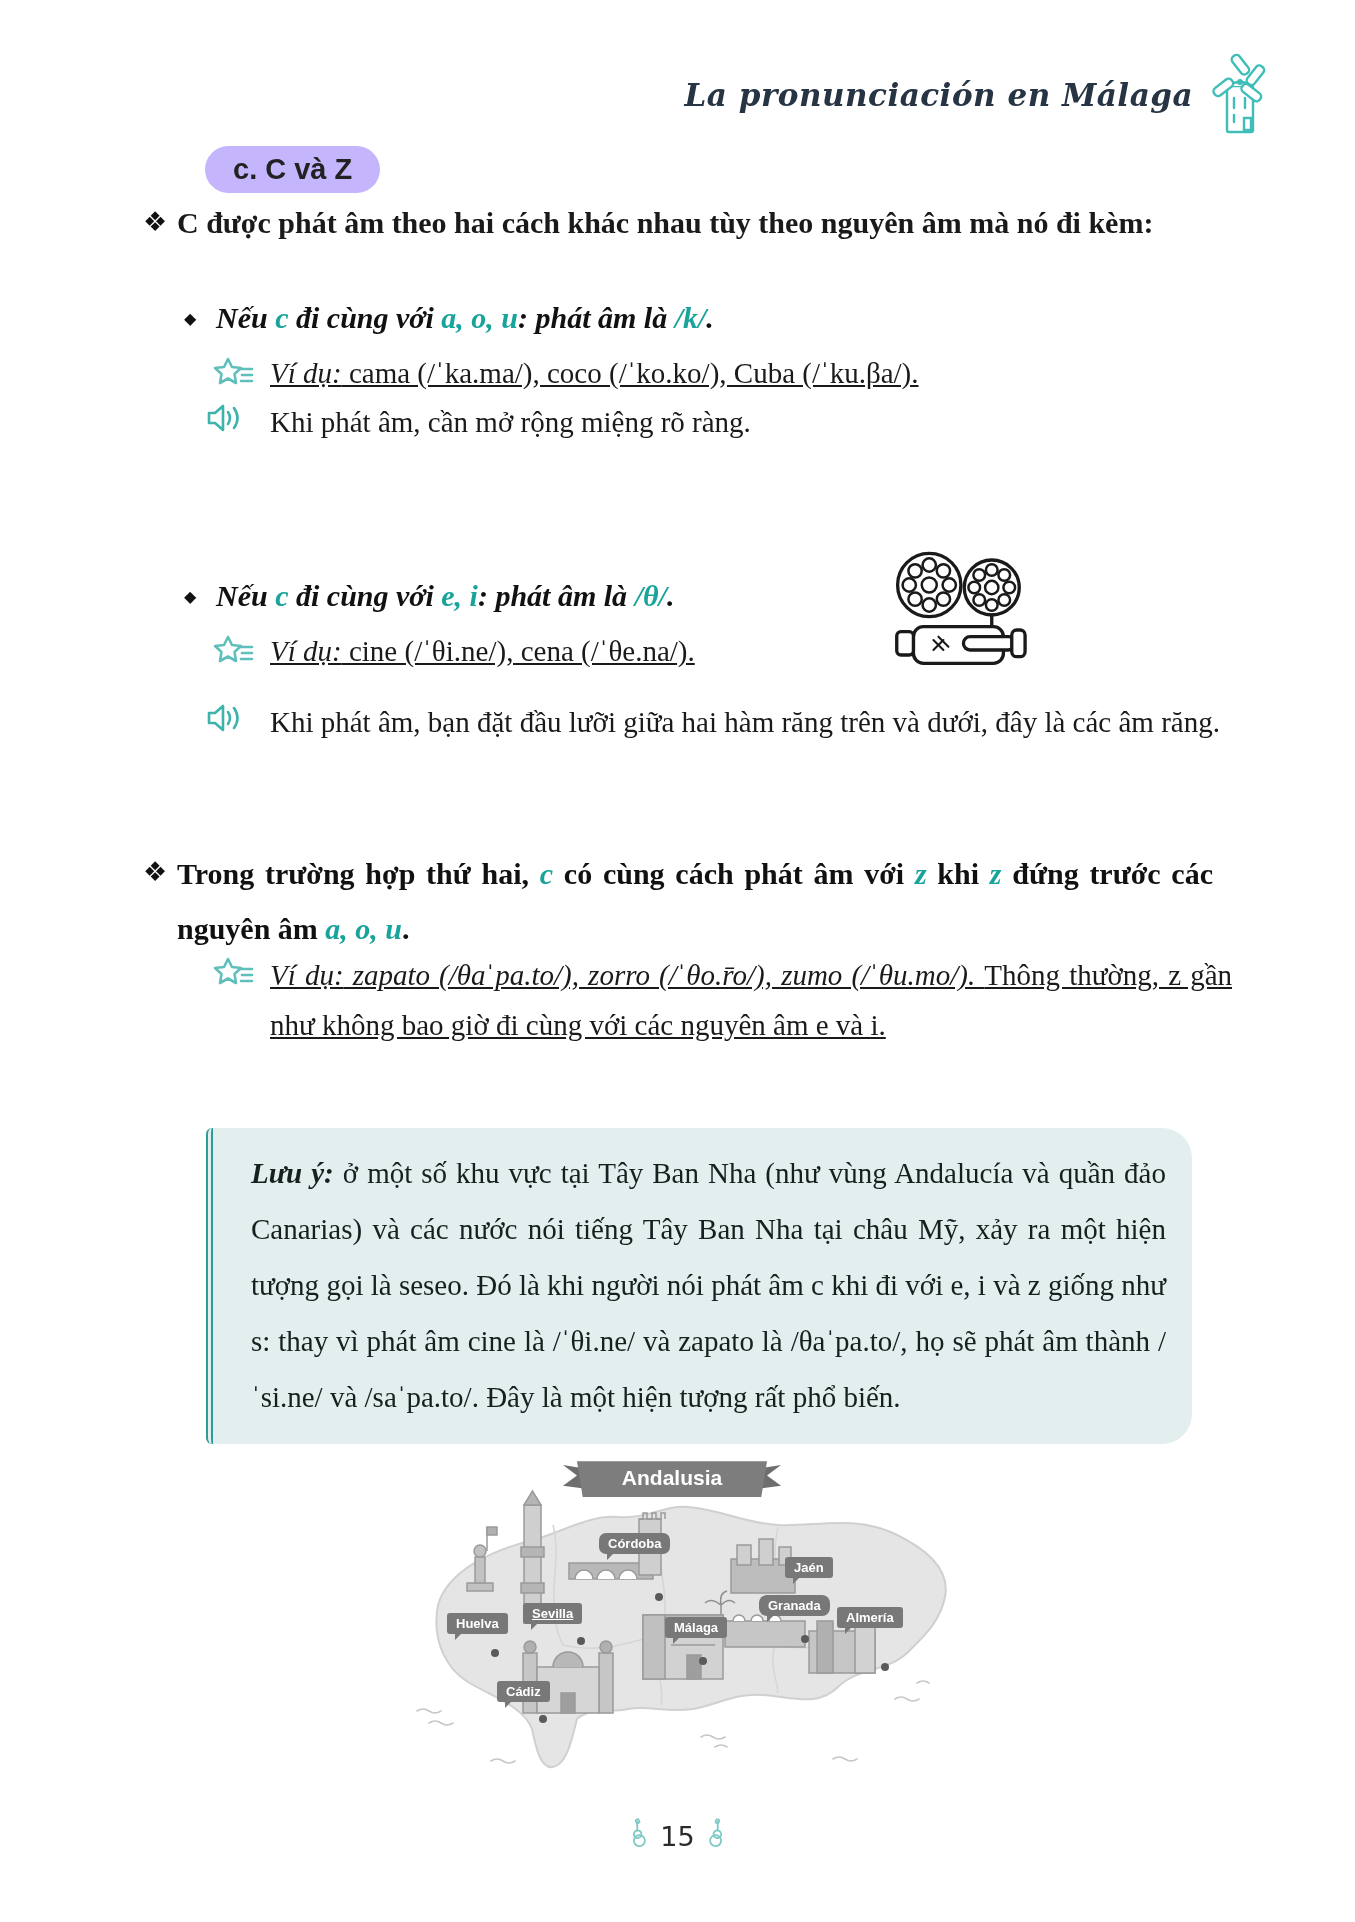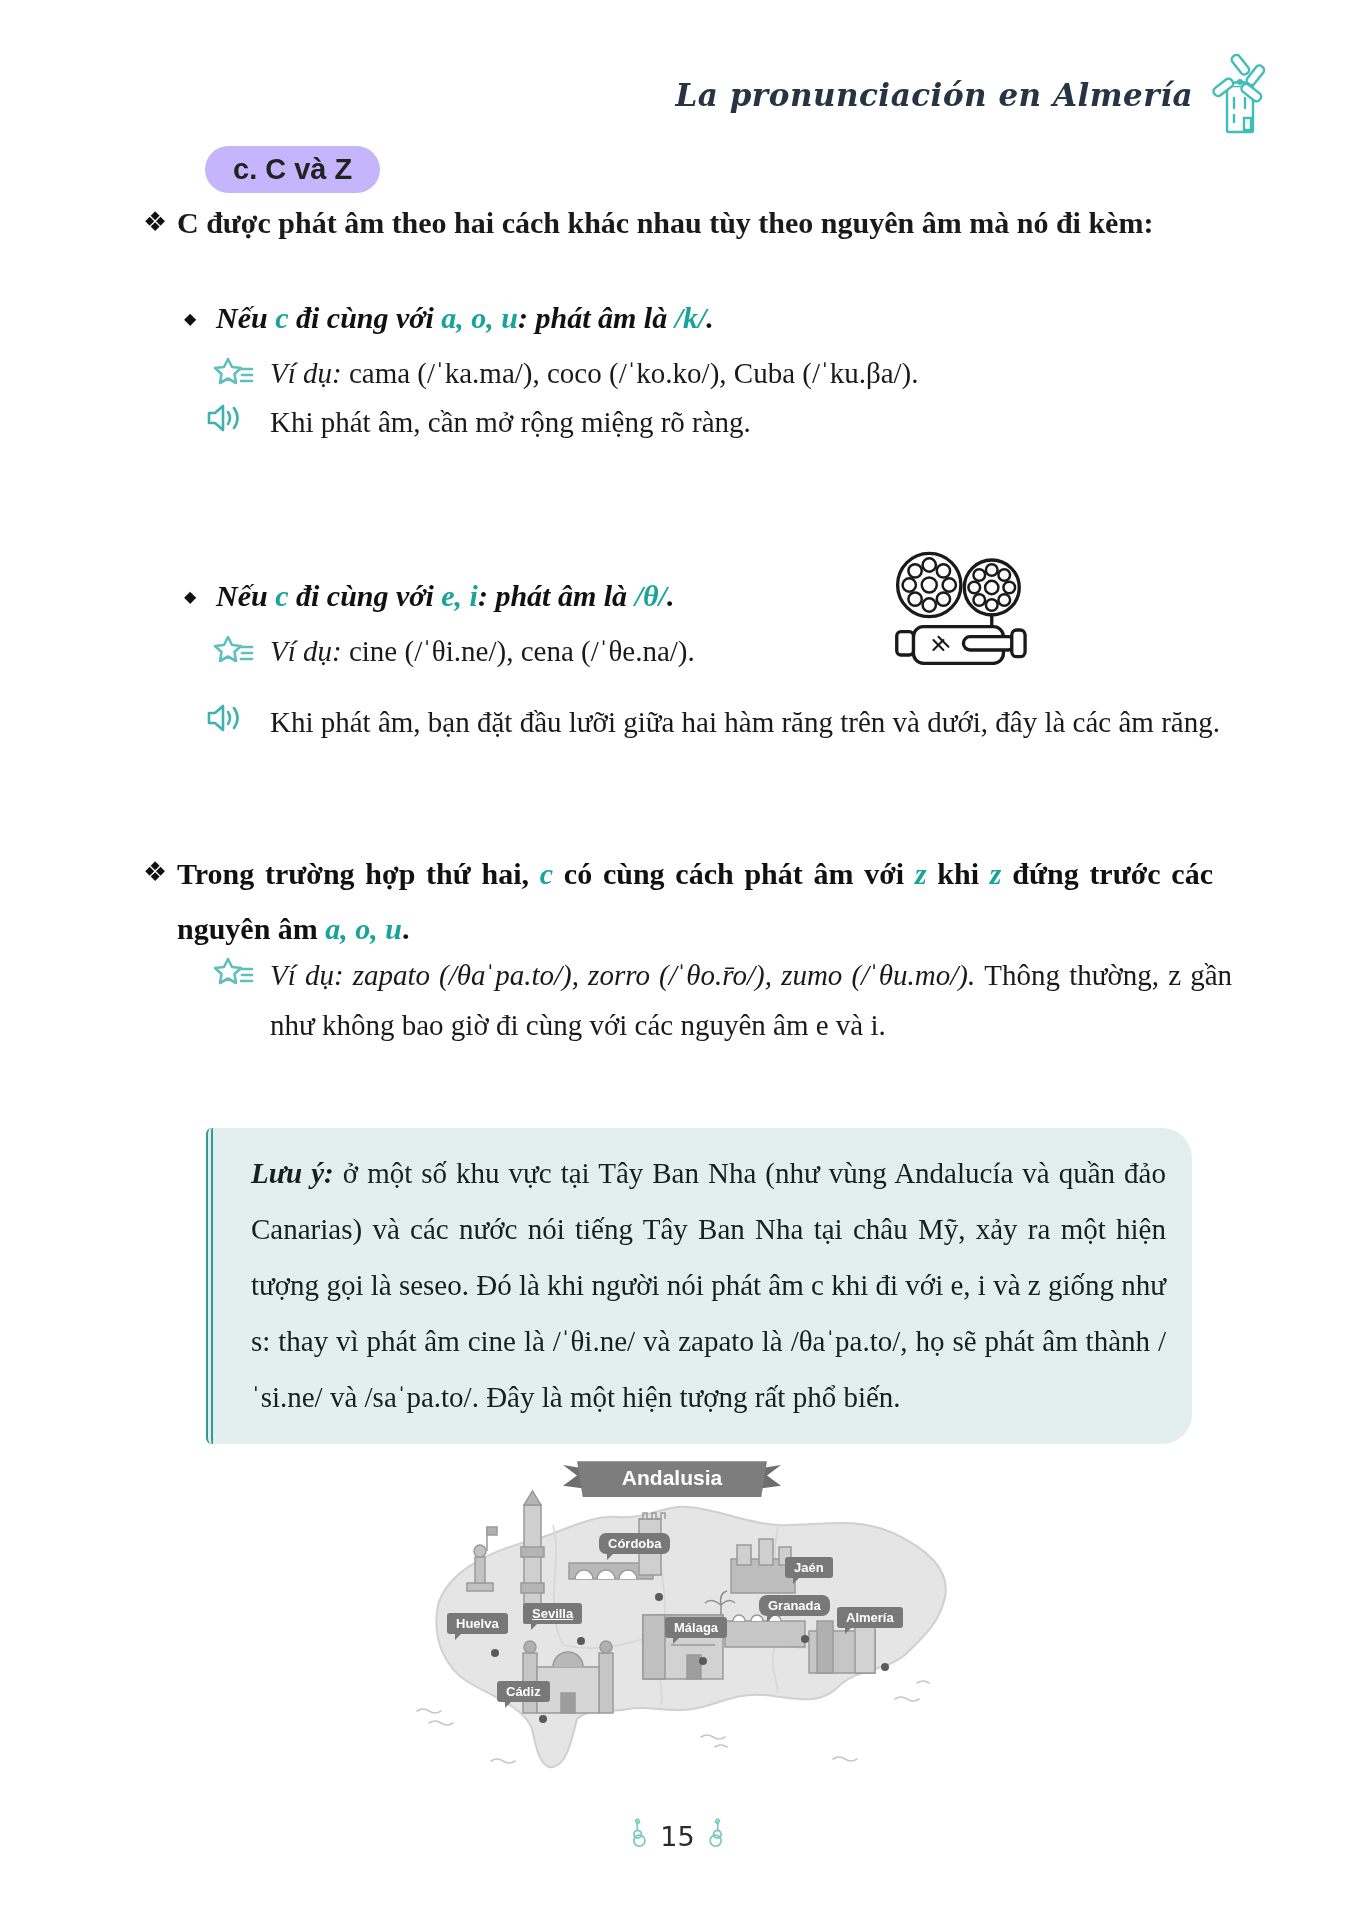--- a/index.html
+++ b/index.html
@@ -22,21 +22,21 @@
   p{margin:0;}
 
   .intro{top:196px;left:143px;width:1072px;}
   .intro p{font-size:30px;font-weight:700;line-height:53px;width:1036px;text-align:justify;}
 
   .bullet-head p{font-size:30px;font-weight:700;font-style:italic;line-height:44px;}
   .bk{color:#111;}
   .tt{color:#18a39b;}
 
   .ex{gap:16px;}
-  .ex p{font-size:29px;line-height:46px;}
+  .ex p{font-size:29px;line-height:46px;text-decoration:underline;}
   .ex .lbl{font-style:italic;}
   .note-row{gap:22px;}
   .note-row p{font-size:29px;line-height:52px;}
   .icon-col{flex:0 0 42px;padding-top:6px;}
 
   .b1{top:296px;left:184px;}
   .ex1{top:350px;left:212px;}
   .n1{top:396px;left:206px;}
   .b2{top:574px;left:184px;}
   .ex2{top:628px;left:212px;}
@@ -82,21 +82,21 @@
   .footer{position:absolute;top:1820px;left:0;width:100%;display:flex;align-items:flex-end;
           justify-content:center;gap:12px;}
   .pagenum{font-family:"DejaVu Sans",sans-serif;font-size:27px;color:#2b2b2b;}
 </style>
 </head>
 <body>
 
 <div id="page">
 
   <div class="hdr">
-    <span class="hdr-title">La pronunciación en Almería</span>
+    <span class="hdr-title">La pronunciación en Málaga</span>
     <span>
       <svg width="64" height="82" viewBox="0 0 64 82" fill="none" stroke="#3fbeb8" stroke-width="2.4" stroke-linecap="round">
         <rect x="20" y="34" width="26" height="46" rx="2" fill="#ffffff"></rect>
         <path d="M20 34 Q33 26 46 34" fill="#ffffff"></path>
         <g>
           <rect x="29" y="2" width="9" height="22" rx="4" transform="rotate(-38 33 13)" fill="#ffffff"></rect>
           <rect x="44" y="12" width="9" height="22" rx="4" transform="rotate(38 48 23)" fill="#ffffff"></rect>
           <rect x="12" y="24" width="9" height="22" rx="4" transform="rotate(52 16 35)" fill="#ffffff"></rect>
           <rect x="40" y="30" width="9" height="22" rx="4" transform="rotate(-52 44 41)" fill="#ffffff"></rect>
           <circle cx="33" cy="30" r="3" fill="#3fbeb8" stroke="none"></circle>

